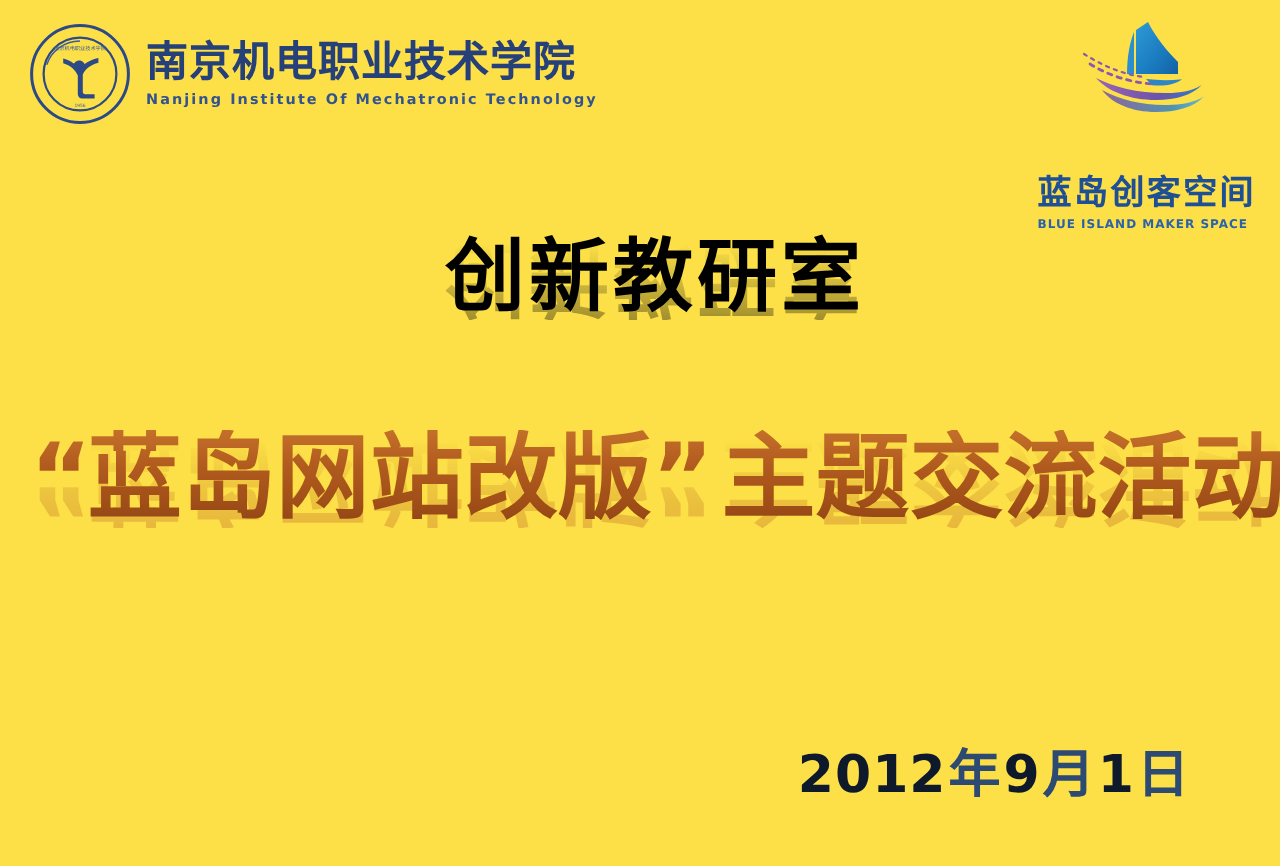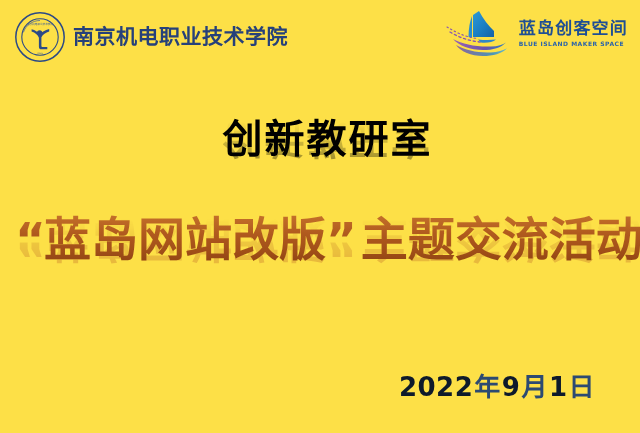--- a/index.html
+++ b/index.html
@@ -62,20 +62,21 @@
   }
 
   
   .maker-logo {
     position: absolute;
     right: 12px;
     top: 6px;
     display: flex;
     align-items: center;
     gap: 4px;
+    flex-direction: column;
   }
   .maker-mark {
     width: 74px;
     height: 52px;
     flex: 0 0 74px;
     display: block;
   }
   .maker-text {
     display: flex;
     flex-direction: column;
@@ -215,20 +216,21 @@
         </g>
         <g fill="#3a5c9c" font-size="2.2" font-family="DejaVu Sans, sans-serif">
           <text x="26" y="42.6" text-anchor="middle">1956</text>
         </g>
         <path d="M25.6 19.3 c-1.6 0 -2.9 1.25 -2.9 2.8 0 1.55 1.3 2.8 2.9 2.8 1.6 0 2.9 -1.25 2.9 -2.8 0 -1.55 -1.3 -2.8 -2.9 -2.8 z" fill="#2c4a86"></path>
         <path d="M17.6 20.6 c3.6 1.1 6.1 3.3 7.3 6.1 l0 9.0 c0 1.6 0.9 2.6 2.6 2.6 l5.8 0 0 -2.2 -4.6 0 c-0.9 0 -1.3 -0.4 -1.3 -1.3 l0 -8.6 c1.5 -2.9 4.2 -4.9 7.8 -5.8 l0 -2.4 c-4.3 0.9 -7.4 2.9 -9.4 5.7 -1.8 -2.7 -4.7 -4.6 -8.2 -5.5 z" fill="#2c4a86"></path>
       </svg>
     </span>
     <span class="school-text">
       <span class="school-cn">南京机电职业技术学院</span>
+      <span class="school-en">Nanjing Institute Of Mechatronic Technology</span>
     </span>
   </div>
 
   <div class="maker-logo">
     <span class="maker-mark">
       <svg viewBox="0 0 74 52" width="74" height="52" aria-hidden="true">
         <defs>
           <linearGradient id="sailGrad" x1="0" y1="0" x2="1" y2="1">
             <stop offset="0%" stop-color="#2e9ad6"></stop>
             <stop offset="55%" stop-color="#1b7ec2"></stop>
@@ -274,15 +276,15 @@
         <span class="subtitle-line main-text">
           <span class="quote">“</span><span>蓝岛网站改版</span><span class="quote">”</span><span class="gap"></span><span>主题交流活动</span>
         </span>
         <span class="subtitle-line mirror-text" aria-hidden="true">
           <span class="quote">“</span><span>蓝岛网站改版</span><span class="quote">”</span><span class="gap"></span><span>主题交流活动</span>
         </span>
       </span>
     </div>
   </div>
 
-  <div class="date-line"><span>2022</span><span class="unit">年</span><span>9</span><span class="unit">月</span><span>1</span><span class="unit">日</span></div>
+  <div class="date-line"><span>2012</span><span class="unit">年</span><span>9</span><span class="unit">月</span><span>1</span><span class="unit">日</span></div>
 
 </div>
 
 </body></html>

